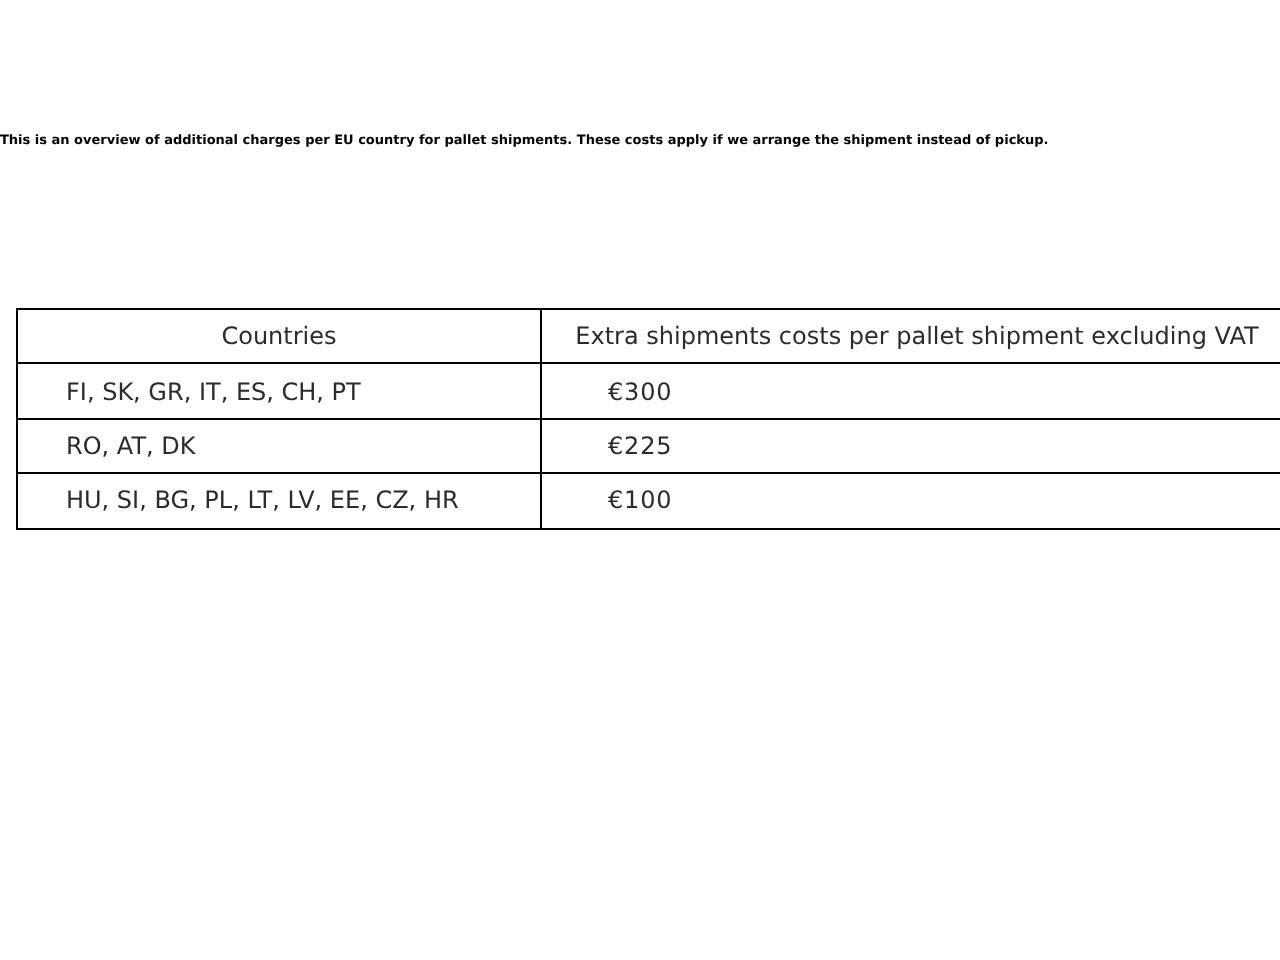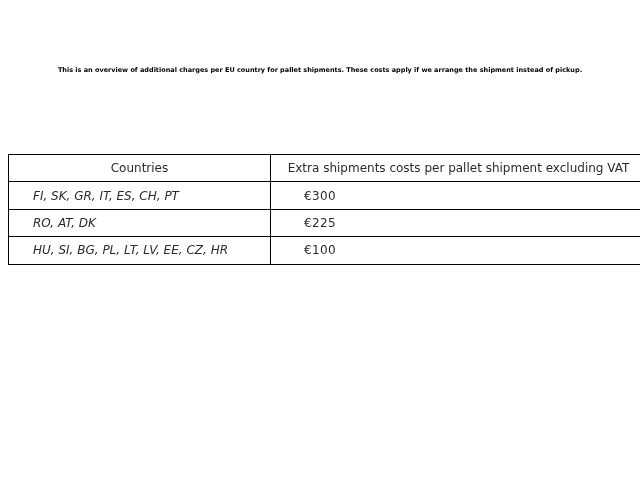--- a/index.html
+++ b/index.html
@@ -18,21 +18,20 @@
     overflow: hidden;
     font-family: "DejaVu Sans", "Liberation Sans", sans-serif;
   }
   .intro {
     position: absolute;
     top: 64px;
     left: 0;
     width: 640px;
     height: 13px;
     line-height: 13px;
-    text-align: center;
     font-size: 6.5px;
     font-weight: bold;
     color: var(--intro-color);
     white-space: nowrap;
   }
   table.charges-table {
     position: absolute;
     left: 8px;
     top: 154px;
     width: 639px;
@@ -46,21 +45,21 @@
   .charges-table td {
     border: 1px solid var(--border-color);
     height: 27.4px;
     vertical-align: middle;
     white-space: nowrap;
     overflow: hidden;
     font-weight: normal;
   }
   .col-countries { width: 262px; }
   .charges-table th { text-align: center; }
-  td.cell-countries { text-align: left; padding-left: 24px; font-style: italic; }
+  td.cell-countries { text-align: left; padding-left: 24px; }
   td.cell-cost      { text-align: left; padding-left: 33px; letter-spacing: 0.4px; }
 </style>
 </head>
 <body>
 
 <div class="page">
 
   <div class="intro">This is an overview of additional charges per EU country for pallet shipments. These costs apply if we arrange the shipment instead of pickup.</div>
 
   <table class="charges-table">

